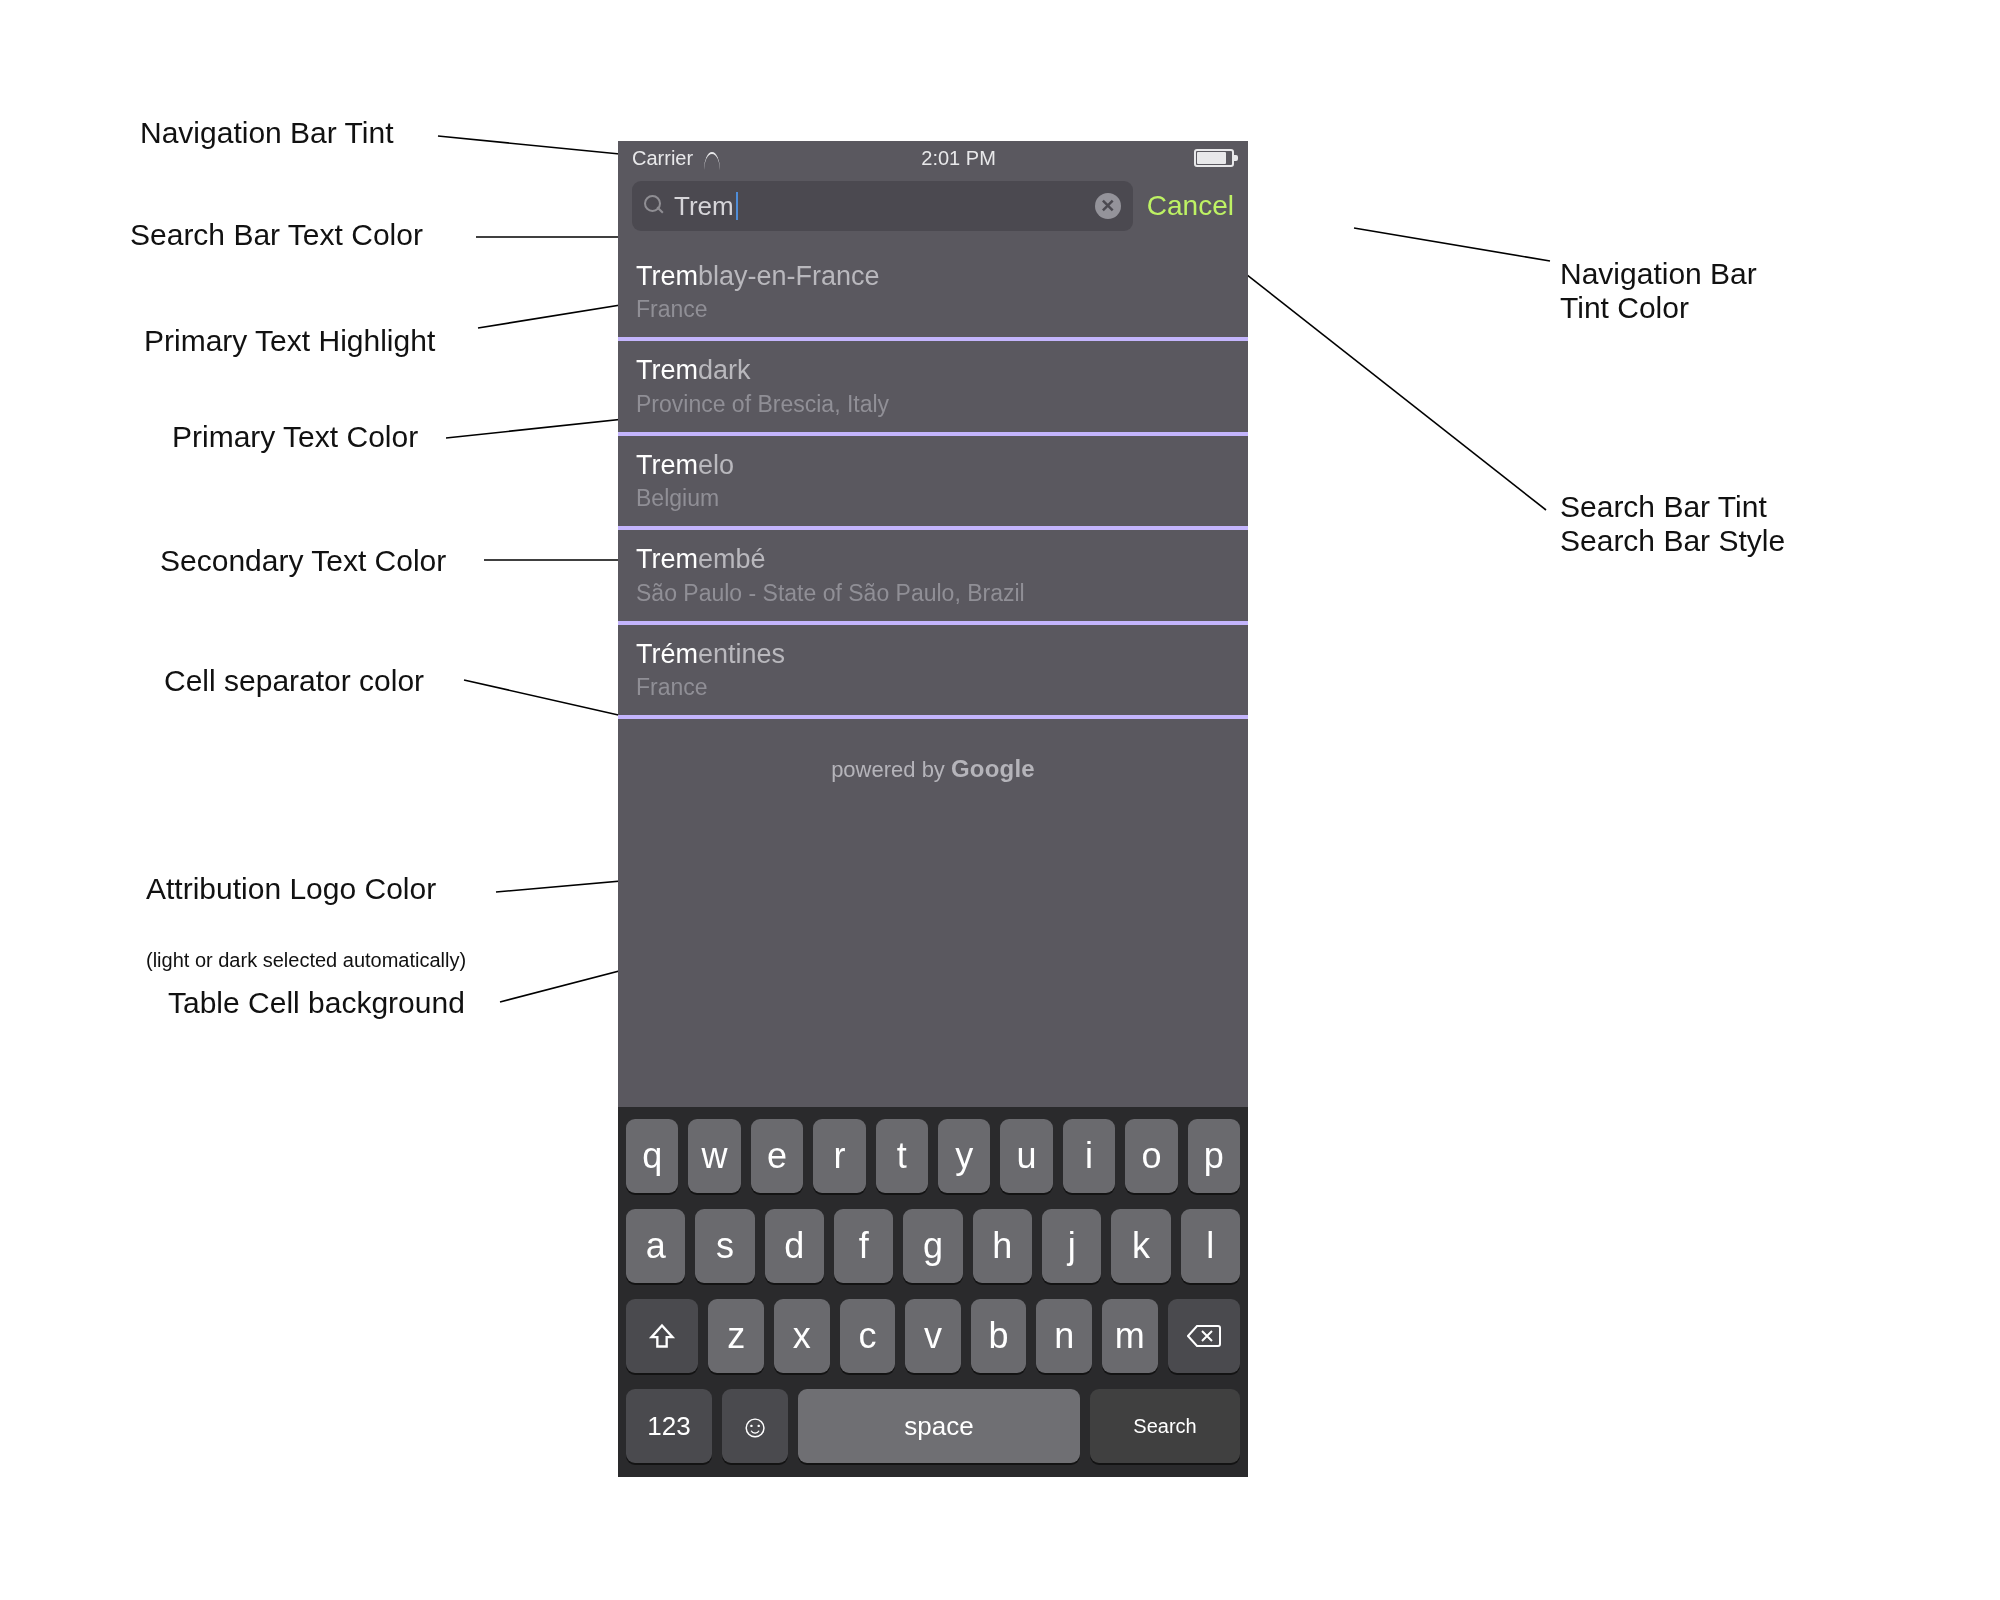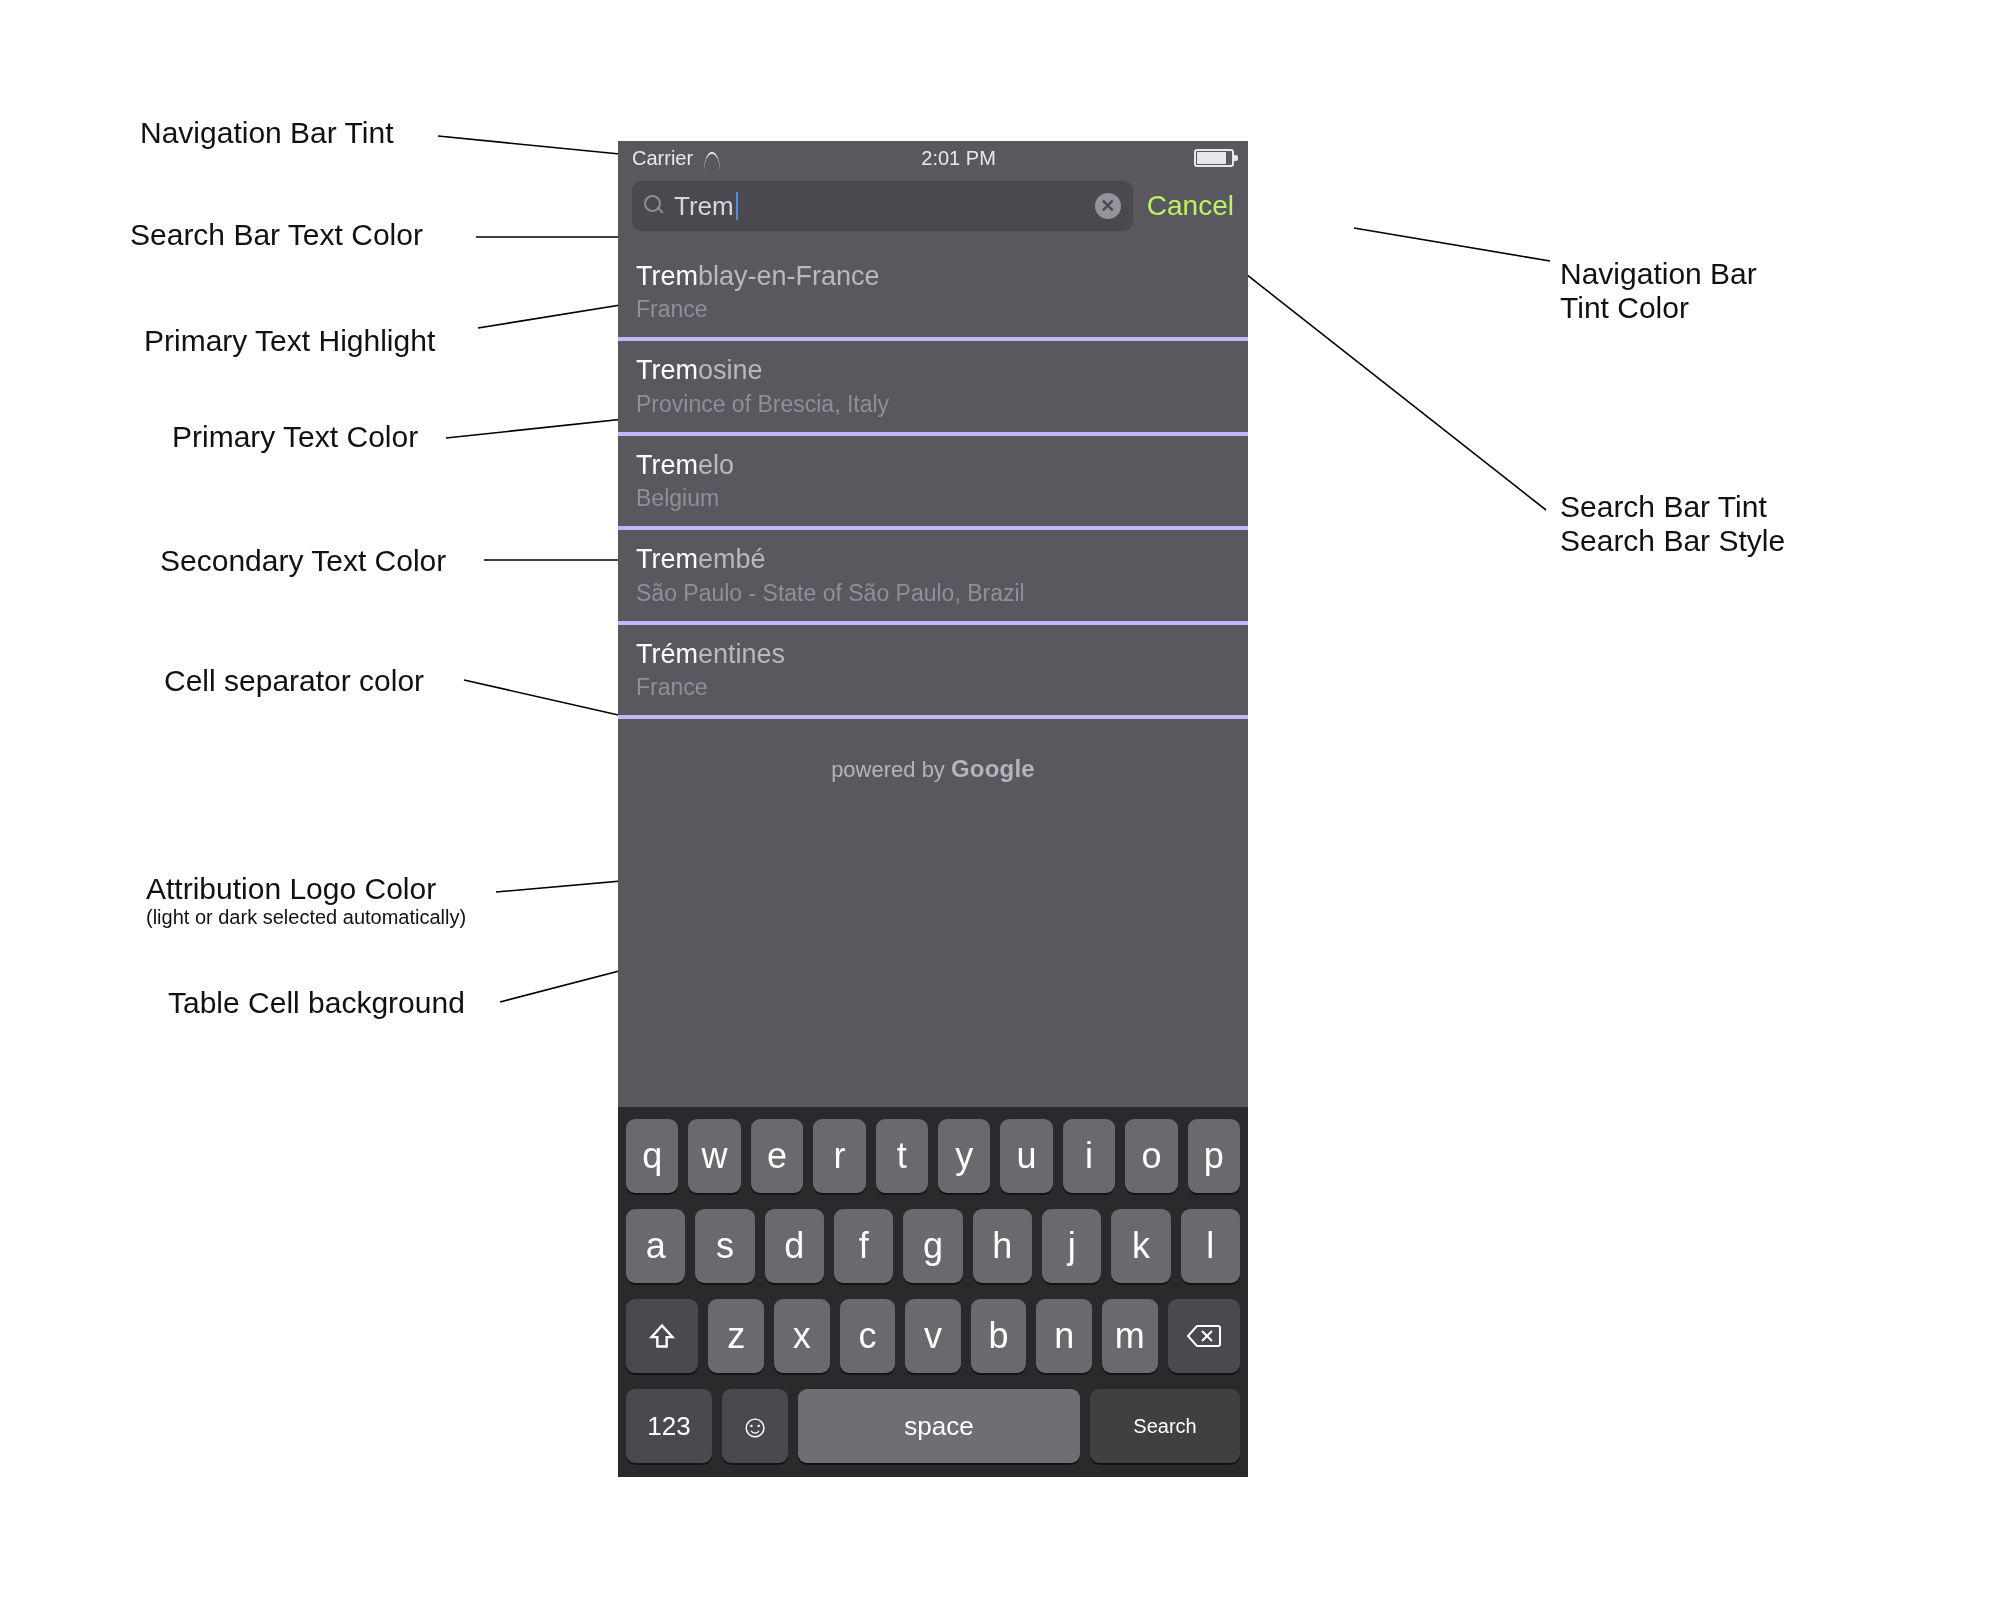--- a/index.html
+++ b/index.html
@@ -103,21 +103,21 @@
   .shift-icon { width:28px; height:28px; }
   .del-icon { width:34px; height:24px; }
 
   
   .label {
     position:absolute;
     font-size:30px;
     color:#111;
     white-space:nowrap;
   }
-  .label .sub { display:block; font-size:20px; color:#111; }
+  .label .sub { display:block; font-size:20px; color:#111;margin-top:43px; }
   svg.leaders { position:absolute; left:0; top:0; width:2000px; height:1600px; pointer-events:none; }
   svg.leaders line { stroke:#000; stroke-width:1.6; }
 </style>
 </head>
 <body>
 
 <div class="stage">
 
   <svg class="leaders" viewBox="0 0 2000 1600">
 
@@ -158,21 +158,21 @@
       </div>
       <span class="cancel">Cancel</span>
     </div>
 
     <div class="results">
       <div class="cell">
         <div class="primary"><span class="hl">Trem</span><span>blay-en-France</span></div>
         <div class="secondary">France</div>
       </div>
       <div class="cell">
-        <div class="primary"><span class="hl">Trem</span><span>osine</span></div>
+        <div class="primary"><span class="hl">Trem</span><span>dark</span></div>
         <div class="secondary">Province of Brescia, Italy</div>
       </div>
       <div class="cell">
         <div class="primary"><span class="hl">Trem</span><span>elo</span></div>
         <div class="secondary">Belgium</div>
       </div>
       <div class="cell">
         <div class="primary"><span class="hl">Trem</span><span>embé</span></div>
         <div class="secondary">São Paulo - State of São Paulo, Brazil</div>
       </div>

